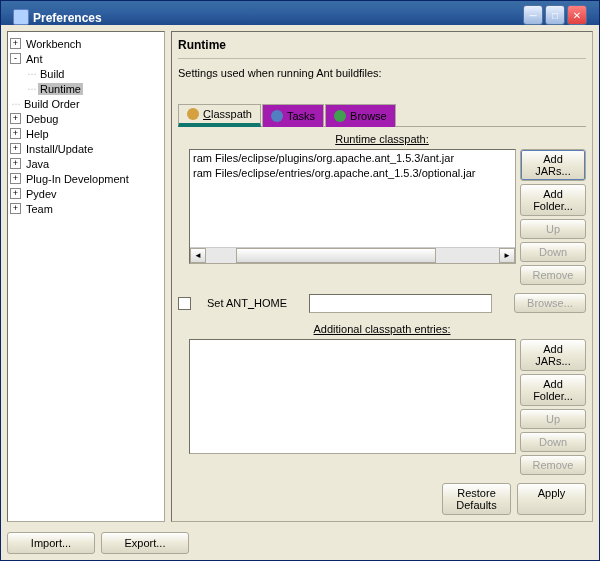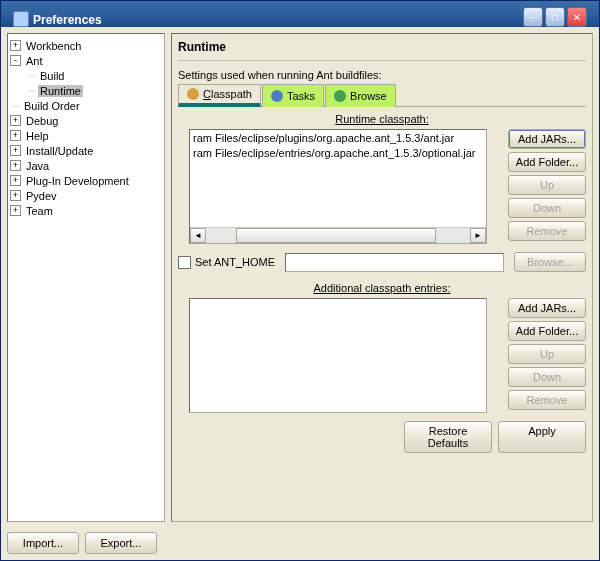--- a/index.html
+++ b/index.html
@@ -20,52 +20,52 @@
 .tree-panel { width: 158px; background: white; border: 1px solid #aca899; border-top-color: #716f64; border-left-color: #716f64; padding: 4px 2px; overflow: auto; }
 .tree-item { display: flex; align-items: center; height: 15px; cursor: pointer; white-space: nowrap; }
 .tree-expand { width: 11px; height: 11px; border: 1px solid #888; background: white; display: inline-flex; align-items: center; justify-content: center; font-size: 9px; line-height: 1; margin-right: 3px; color: #000; }
 .tree-label { padding: 0 2px; }
 .tree-label.selected { background: #c0c0c0; }
 .indent-1 { padding-left: 16px; }
 .tree-line { display: inline-block; width: 12px; text-align: center; color: #aaa; font-size: 9px; }
 
 .right-panel { flex: 1; display: flex; flex-direction: column; border: 1px solid #aca899; border-top-color: #716f64; border-left-color: #716f64; background: #ece9d8; padding: 6px; }
 .page-title { font-weight: bold; font-size: 12px; border-bottom: 1px solid #c0bca8; padding-bottom: 6px; margin-bottom: 8px; }
-.subtitle { margin-bottom: 2px; }
+.subtitle { margin-bottom: 24px; }
 
 .tabs { display: flex; border-bottom: 1px solid #aca899; margin-bottom: 4px; }
-.tab { padding: 3px 8px; border: 1px solid #aca899; border-bottom: none; background: #bef264; margin-right: 1px; display: flex; align-items: center; gap: 4px; cursor: pointer; position: relative; top: 1px; }
+.tab { padding: 3px 8px; border: 1px solid #aca899; border-bottom: none; background: #a21caf; margin-right: 1px; display: flex; align-items: center; gap: 4px; cursor: pointer; position: relative; top: 1px; }
 .tab.active { background: #ece9d8; border-bottom: 4px solid #0f766e; top: 1px; }
 .tab-icon { width: 12px; height: 12px; border-radius: 50%; display: inline-block; }
 
 .section-label { margin: 2px 0 4px 0; text-decoration: underline; text-align: center; }
 
-.list-row { display: flex; gap: 21px; padding-left: 11px; }
+.list-row { display: flex; gap: 4px; padding-left: 11px; }
 .listbox { flex: 1; background: white; border: 1px solid #aca899; border-top-color: #716f64; border-left-color: #716f64; height: 115px; overflow: hidden; font-size: 11px; display: flex; flex-direction: column; }
 .listbox-body { flex: 1; padding: 1px; overflow: hidden; }
 .listbox-item { white-space: nowrap; padding: 0 2px; height: 15px; line-height: 15px; }
 .scrollbar-h { height: 16px; background: #e8e8e8; border-top: 1px solid #ccc; display: flex; }
 .sb-btn { width: 16px; background: linear-gradient(to bottom, #fff, #ddd); border: 1px solid #aca899; display: flex; align-items: center; justify-content: center; font-size: 8px; cursor: pointer; }
 .sb-track { flex: 1; position: relative; }
 .sb-thumb { position: absolute; left: 30px; width: 200px; height: 100%; background: linear-gradient(to bottom, #fff, #ddd); border: 1px solid #aca899; }
 
-.button-col { display: flex; flex-direction: column; gap: 3px; width: 78px; }
+.button-col { display: flex; flex-direction: column; gap: 3px; width: 66px; }
 .btn { background: linear-gradient(to bottom, #fefefe, #ece9d8 50%, #dcd8c6); border: 1px solid #aca899; border-radius: 3px; padding: 3px 4px; cursor: pointer; font-size: 11px; text-align: center; }
 .btn.disabled { color: #a0a0a0; cursor: default; text-align: center; }
 .btn.highlighted { box-shadow: 0 0 0 1px #5a7fb0 inset; }
 
-.checkbox-row { display: flex; align-items: center; gap: 4px; margin: 8px 0; }
+.checkbox-row { display: flex; align-items: center; gap: 16px; margin: 8px 0; }
 .checkbox { width: 13px; height: 13px; background: white; border: 1px solid #716f64; cursor: pointer; }
 .inline-input { height: 19px; background: white; border: 1px solid #aca899; border-top-color: #716f64; border-left-color: #716f64; flex: 1; margin-left: 6px; padding: 0 3px; font-size: 11px; }
 
 .bottom-right-btns { display: flex; justify-content: flex-end; gap: 6px; margin-top: 8px; }
 .bottom-bar { display: flex; justify-content: space-between; padding-top: 4px; }
 .bottom-bar .left, .bottom-bar .right { display: flex; gap: 6px; }
-.bottom-bar .btn { width: 72px; padding: 4px 4px; }
-.bottom-right-btns .btn { width: 88px; }
+.bottom-bar .btn { width: 88px; padding: 4px 4px; }
+.bottom-right-btns .btn { width: 69px; }
 </style>
 </head>
 <body>
 
 <div class="window">
   <div class="titlebar">
     <div class="titlebar-icon"></div>
     <div class="titlebar-text">Preferences</div>
     <div class="titlebar-btns">
       <div class="titlebar-btn">─</div>

